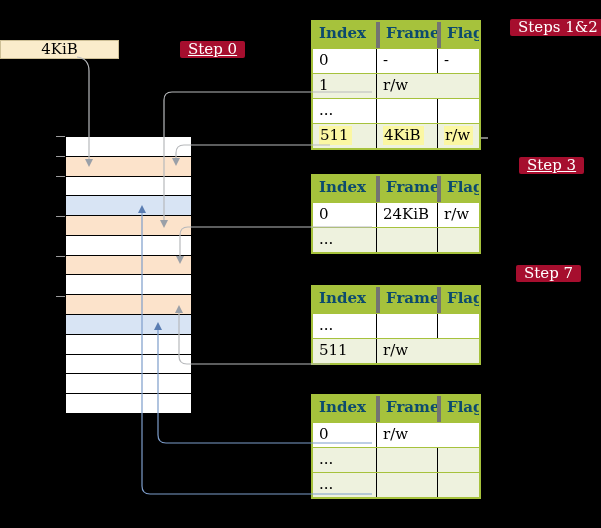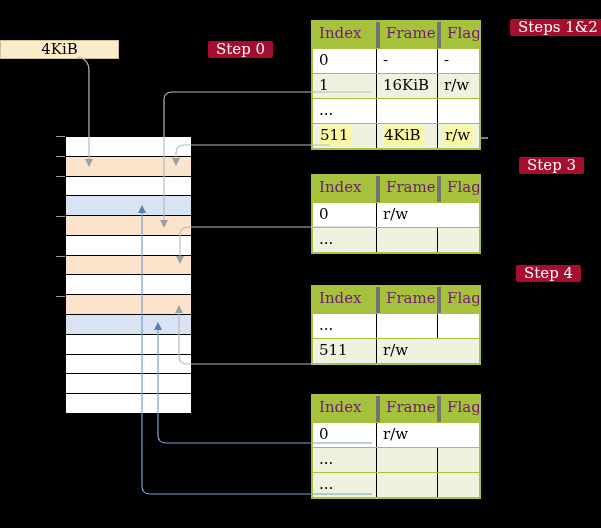--- a/index.html
+++ b/index.html
@@ -7,40 +7,40 @@
           font-family:"DejaVu Serif","Liberation Serif",serif;}
 
   
   .root-box{position:absolute;left:0;top:40px;width:119px;height:19px;box-sizing:border-box;
             background:#faeccb;border:1px solid #cdbf96;color:#000;font-size:15px;
             text-align:center;line-height:17px;}
 
   
   .step{position:absolute;background:#a60e2e;color:#fff;font-size:15px;line-height:17px;
         padding:0 8px;border-radius:2px;white-space:nowrap;}
-  #step0{left:208px;top:41px;}
+  #step0{left:180px;top:41px;text-decoration:underline;}
   #steps12{left:510px;top:19px;}
-  #step3{left:519px;top:157px;}
+  #step3{left:519px;top:157px;text-decoration:underline;}
   #step4{left:516px;top:265px;}
 
   
   .memcol{position:absolute;left:65px;top:136px;width:127px;height:278px;box-sizing:border-box;
           border:1px solid #000;background:#fff;display:flex;flex-direction:column;}
   .mrow{flex:1;background:#fff;}
   .mrow + .mrow{border-top:1px solid #000;}
   .mrow[data-kind="peach"]{background:#fce3cb;}
   .mrow[data-kind="blue"]{background:#d8e4f4;}
   .tick{position:absolute;left:56px;width:9px;height:1px;background:#9a9a9a;}
 
   
   .ptable{position:absolute;left:311px;width:170px;box-sizing:border-box;
           border:2px solid #a6c23c;background:#fff;}
   #table1{top:20px;}  #table2{top:174px;}  #table3{top:285px;}  #table4{top:394px;}
   .trow{display:flex;height:25px;box-sizing:border-box;}
-  .trow.head{height:26px;background:#a6c23c;color:#701a75;font-weight:normal;}
+  .trow.head{height:26px;background:#a6c23c;color:#0c4a6e;font-weight:bold;}
   .trow.body{border-top:1px solid #a6c23c;color:#000;}
   .trow.body:first-child{border-top:none;}
   .trow[data-shade="green"]{background:#eef2de;}
   .cell{box-sizing:border-box;padding:2px 0 0 6px;font-size:15px;overflow:hidden;white-space:nowrap;}
   .c-index{width:63px;}  .c-frame{width:61px;}  .c-flags{width:42px;}
   .head .c-frame,.head .c-flags{border-left:4px solid #737373;}
   .body .c-frame,.body .c-flags{border-left:1px solid #000;}
   .hl{background:#fbf7a3;padding:0 3px 1px 1px;}
 
   
@@ -49,21 +49,21 @@
 </head>
 <body>
 
 <div id="canvas">
 
   <div class="root-box">4KiB</div>
 
   <div class="step" id="step0">Step 0</div>
   <div class="step" id="steps12">Steps 1&amp;2</div>
   <div class="step" id="step3">Step 3</div>
-  <div class="step" id="step4">Step 4</div>
+  <div class="step" id="step4">Step 7</div>
 
   <div class="memcol">
     <div class="mrow" data-kind="white"></div>
     <div class="mrow" data-kind="peach"></div>
     <div class="mrow" data-kind="white"></div>
     <div class="mrow" data-kind="blue"></div>
     <div class="mrow" data-kind="peach"></div>
     <div class="mrow" data-kind="white"></div>
     <div class="mrow" data-kind="peach"></div>
     <div class="mrow" data-kind="white"></div>
@@ -88,21 +88,20 @@
       <div class="cell c-frame">Frame</div>
       <div class="cell c-flags">Flags</div>
     </div>
     <div class="trow body" data-shade="white">
       <div class="cell c-index">0</div>
       <div class="cell c-frame">-</div>
       <div class="cell c-flags">-</div>
     </div>
     <div class="trow body" data-shade="green">
       <div class="cell c-index">1</div>
-      <div class="cell c-frame">16KiB</div>
       <div class="cell c-flags">r/w</div>
     </div>
     <div class="trow body" data-shade="white">
       <div class="cell c-index">...</div>
       <div class="cell c-frame"></div>
       <div class="cell c-flags"></div>
     </div>
     <div class="trow body" data-shade="green">
       <div class="cell c-index"><span class="hl">511</span></div>
       <div class="cell c-frame"><span class="hl">4KiB</span></div>
@@ -111,20 +110,21 @@
   </div>
 
   <div class="ptable" id="table2">
     <div class="trow head">
       <div class="cell c-index">Index</div>
       <div class="cell c-frame">Frame</div>
       <div class="cell c-flags">Flags</div>
     </div>
     <div class="trow body" data-shade="white">
       <div class="cell c-index">0</div>
+      <div class="cell c-frame">24KiB</div>
       <div class="cell c-flags">r/w</div>
     </div>
     <div class="trow body" data-shade="green">
       <div class="cell c-index">...</div>
       <div class="cell c-frame"></div>
       <div class="cell c-flags"></div>
     </div>
   </div>
 
   <div class="ptable" id="table3">

